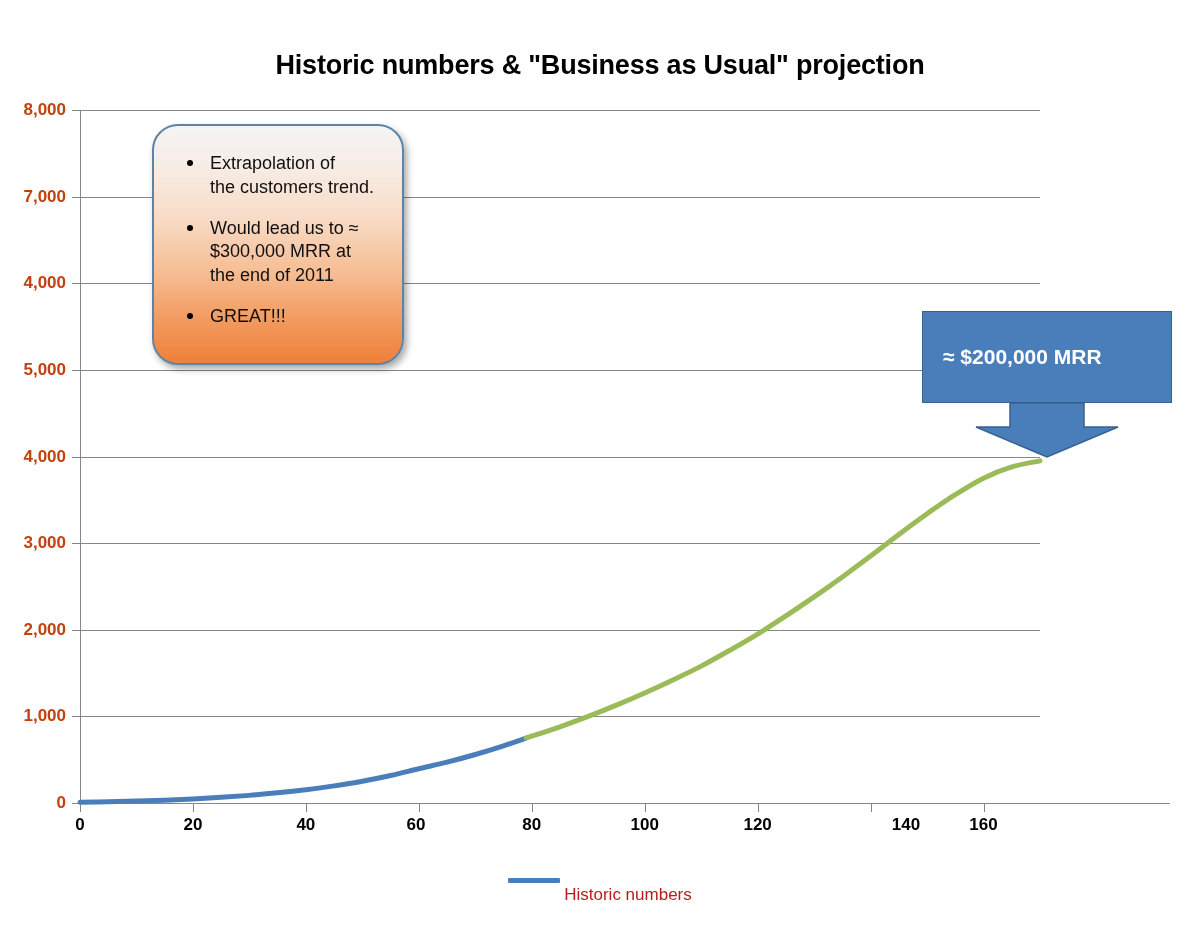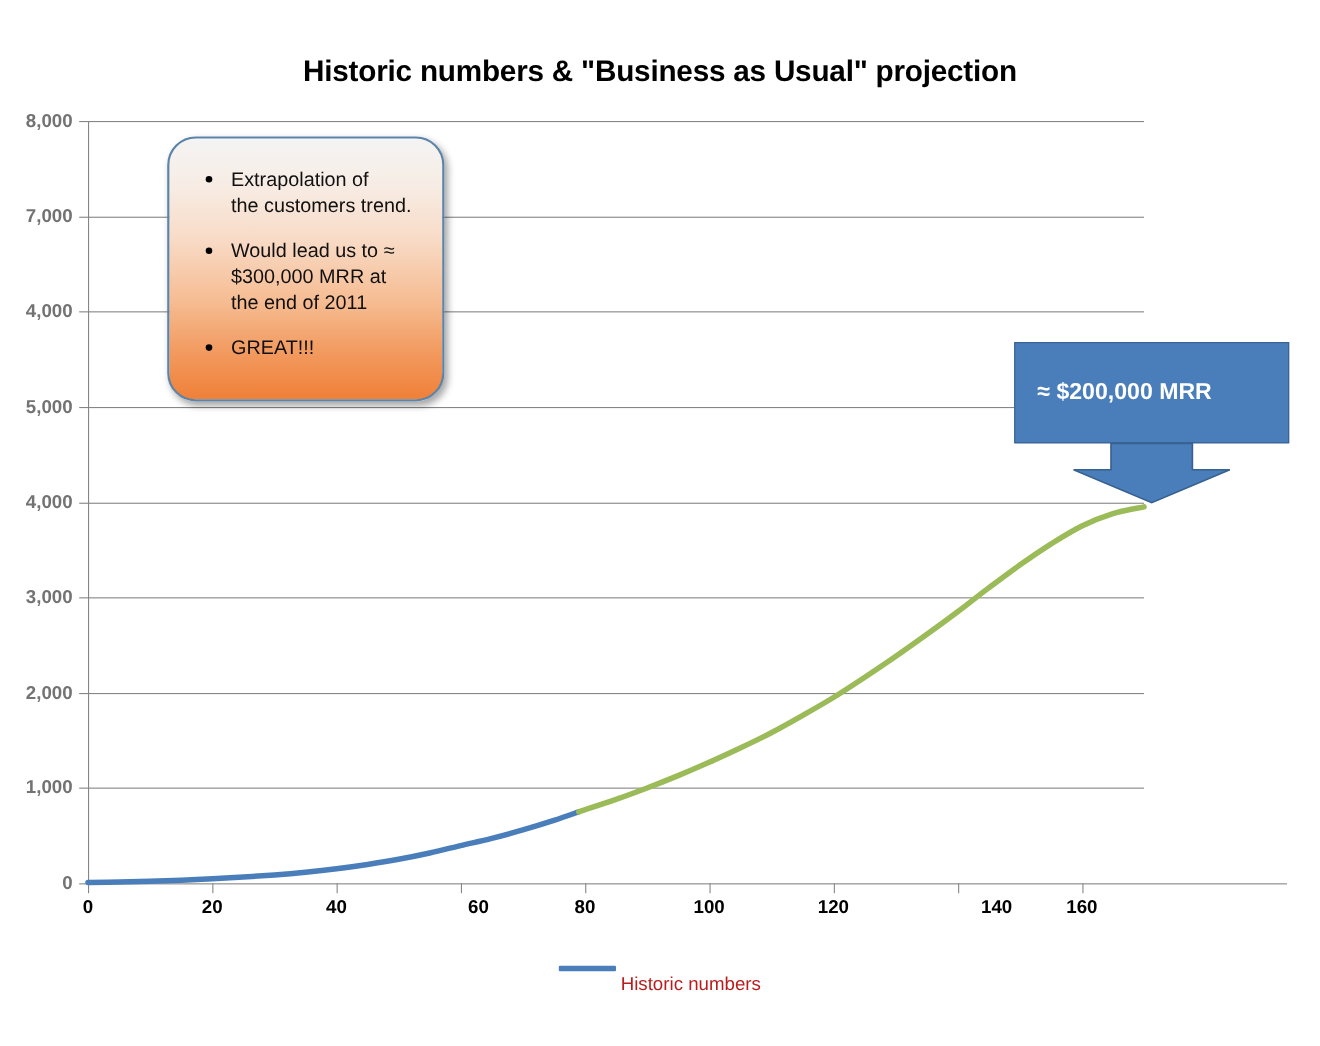--- a/index.html
+++ b/index.html
@@ -66,21 +66,21 @@
     width: 9px;
     height: 1px;
     background: #868686;
   }
   .ytick-label {
     position: absolute;
     right: 1134px;
     text-align: left;
     font-size: 17px;
     font-weight: bold;
-    color: #737373;
+    color: #c2410c;
     transform: translateY(-50%);
     white-space: nowrap;
   }
 
   .xtick-mark {
     position: absolute;
     top: 803px;
     width: 1px;
     height: 9px;
     background: #868686;
@@ -255,21 +255,21 @@
       <div class="ytick-label" style="top: 110px;">8,000</div>
     </div>
   <div id="x-ticks">
       <div class="xtick-mark" style="left: 80px;"></div>
       <div class="xtick-label" style="left: 80px;">0</div>
       <div class="xtick-mark" style="left: 192.941px;"></div>
       <div class="xtick-label" style="left: 192.941px;">20</div>
       <div class="xtick-mark" style="left: 305.882px;"></div>
       <div class="xtick-label" style="left: 305.882px;">40</div>
       <div class="xtick-mark" style="left: 418.824px;"></div>
-      <div class="xtick-label" style="left: 435px;">60</div>
+      <div class="xtick-label" style="left: 416px;">60</div>
       <div class="xtick-mark" style="left: 531.765px;"></div>
       <div class="xtick-label" style="left: 531.765px;">80</div>
       <div class="xtick-mark" style="left: 644.706px;"></div>
       <div class="xtick-label" style="left: 644.706px;">100</div>
       <div class="xtick-mark" style="left: 757.647px;"></div>
       <div class="xtick-label" style="left: 757.647px;">120</div>
       <div class="xtick-mark" style="left: 870.588px;"></div>
       <div class="xtick-label" style="left: 906px;">140</div>
       <div class="xtick-mark" style="left: 983.529px;"></div>
       <div class="xtick-label" style="left: 983.529px;">160</div>

